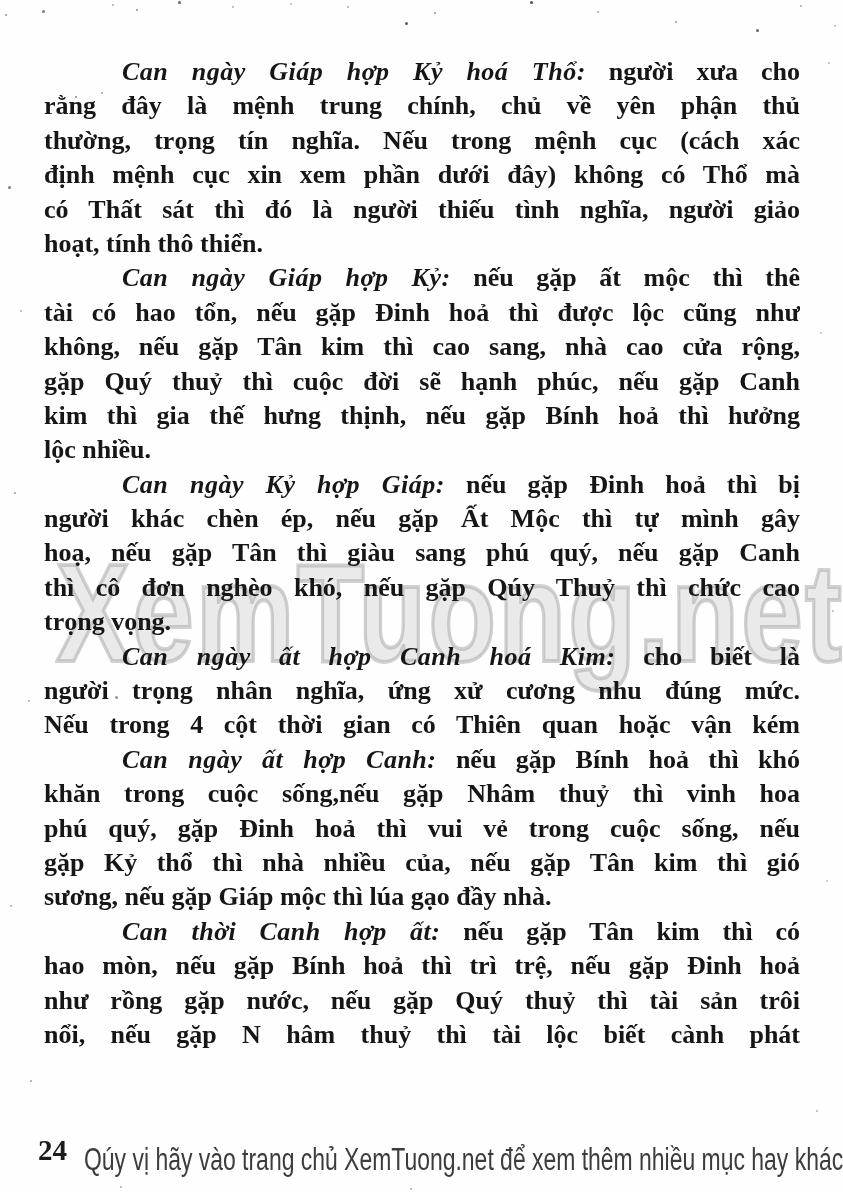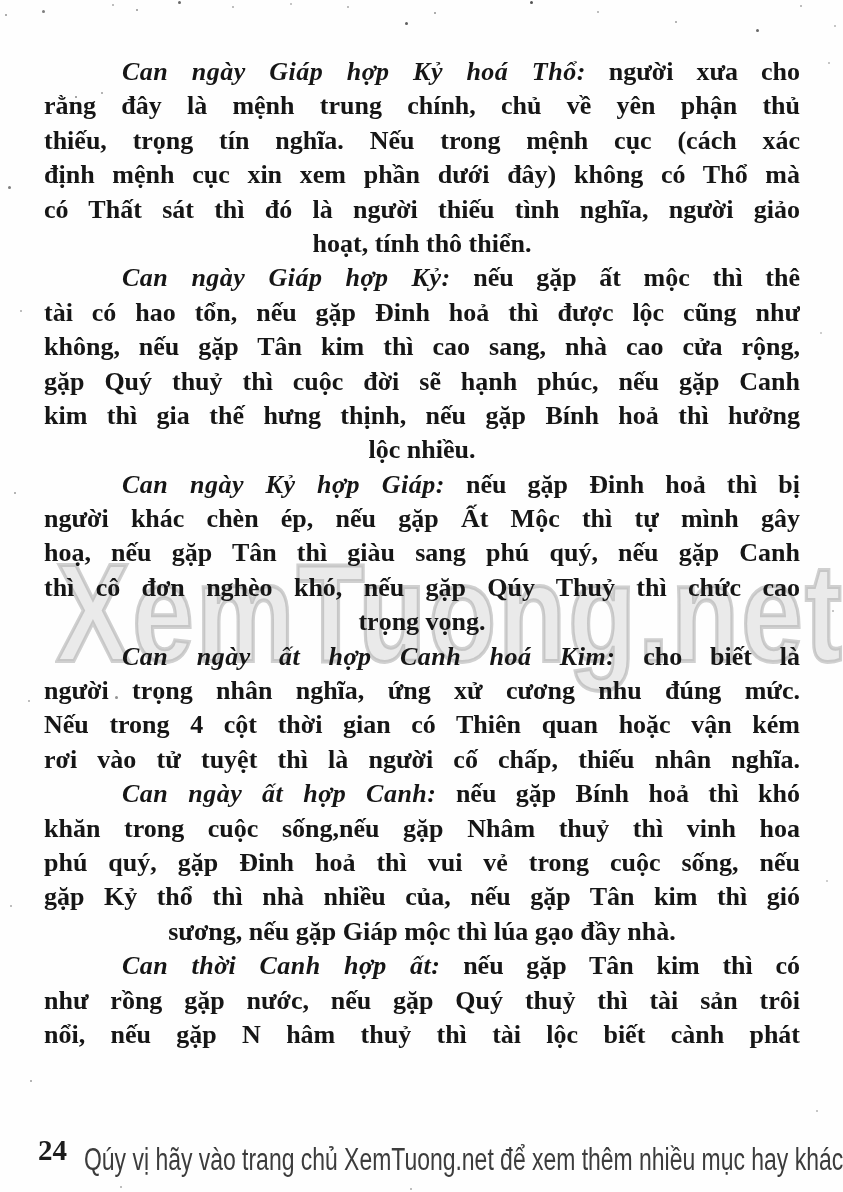--- a/index.html
+++ b/index.html
@@ -19,21 +19,21 @@
     transform:scaleX(0.79);transform-origin:left top;
     user-select:none;
   }
   .body-text{
     position:absolute;left:44px;top:55px;width:756px;z-index:2;
     color:#161616;font-weight:700;font-size:26px;
   }
   .line{height:34.4px;line-height:34.4px;overflow:hidden;}
   .jline{text-align:justify;text-align-last:justify;}
   .indent{text-indent:78px;}
-  .lastline{text-align:center;}
+  .lastline{text-align:left;}
   .lead{font-style:italic;letter-spacing:0.5px;}
   .page-number{
     position:absolute;left:38px;top:1134px;z-index:3;
     font-size:29px;font-weight:700;color:#1c1c1c;
   }
   .footer-note{
     position:absolute;left:84px;top:1142px;z-index:3;
     font-family:"Liberation Sans","DejaVu Sans",sans-serif;
     font-size:31px;font-weight:400;color:#3c3c3c;white-space:nowrap;
     transform:scaleX(0.74);transform-origin:left top;
@@ -45,21 +45,21 @@
 
 <div class="page">
 
   <div class="watermark">XemTuong.net</div>
 
   <div class="body-text">
 
     <div>
       <div class="line jline indent"><span class="lead">Can ngày Giáp hợp Kỷ hoá Thổ:</span> <span>người xưa cho</span></div>
       <div class="line jline">rằng đây là mệnh trung chính, chủ về yên phận thủ</div>
-      <div class="line jline">thiếu, trọng tín nghĩa. Nếu trong mệnh cục (cách xác</div>
+      <div class="line jline">thường, trọng tín nghĩa. Nếu trong mệnh cục (cách xác</div>
       <div class="line jline">định mệnh cục xin xem phần dưới đây) không có Thổ mà</div>
       <div class="line jline">có Thất sát thì đó là người thiếu tình nghĩa, người giảo</div>
       <div class="line lastline">hoạt, tính thô thiển.</div>
     </div>
 
     <div>
       <div class="line jline indent"><span class="lead">Can ngày Giáp hợp Kỷ:</span> <span>nếu gặp ất mộc thì thê</span></div>
       <div class="line jline">tài có hao tổn, nếu gặp Đinh hoả thì được lộc cũng như</div>
       <div class="line jline">không, nếu gặp Tân kim thì cao sang, nhà cao cửa rộng,</div>
       <div class="line jline">gặp Quý thuỷ thì cuộc đời sẽ hạnh phúc, nếu gặp Canh</div>
@@ -72,33 +72,33 @@
       <div class="line jline">người khác chèn ép, nếu gặp Ất Mộc thì tự mình gây</div>
       <div class="line jline">hoạ, nếu gặp Tân thì giàu sang phú quý, nếu gặp Canh</div>
       <div class="line jline">thì cô đơn nghèo khó, nếu gặp Qúy Thuỷ thì chức cao</div>
       <div class="line lastline">trọng vọng.</div>
     </div>
 
     <div>
       <div class="line jline indent"><span class="lead">Can ngày ất hợp Canh hoá Kim:</span> <span>cho biết là</span></div>
       <div class="line jline">người trọng nhân nghĩa, ứng xử cương nhu đúng mức.</div>
       <div class="line jline">Nếu trong 4 cột thời gian có Thiên quan hoặc vận kém</div>
-      <div class="line jline">rơi vào tử tuyệt thì là người cố chấp, thiếu nhân nghĩa.</div>
     </div>
 
     <div>
       <div class="line jline indent"><span class="lead">Can ngày ất hợp Canh:</span> <span>nếu gặp Bính hoả thì khó</span></div>
       <div class="line jline">khăn trong cuộc sống,nếu gặp Nhâm thuỷ thì vinh hoa</div>
       <div class="line jline">phú quý, gặp Đinh hoả thì vui vẻ trong cuộc sống, nếu</div>
       <div class="line jline">gặp Kỷ thổ thì nhà nhiều của, nếu gặp Tân kim thì gió</div>
       <div class="line lastline">sương, nếu gặp Giáp mộc thì lúa gạo đầy nhà.</div>
     </div>
 
     <div>
       <div class="line jline indent"><span class="lead">Can thời Canh hợp ất:</span> <span>nếu gặp Tân kim thì có</span></div>
+      <div class="line jline">hao mòn, nếu gặp Bính hoả thì trì trệ, nếu gặp Đinh hoả</div>
       <div class="line jline">như rồng gặp nước, nếu gặp Quý thuỷ thì tài sản trôi</div>
       <div class="line jline">nổi, nếu gặp N hâm thuỷ thì tài lộc biết cành phát</div>
     </div>
 
   </div>
 
   <div class="page-number">24</div>
   <div class="footer-note">Qúy vị hãy vào trang chủ XemTuong.net để xem thêm nhiều mục hay khác</div>
 
 <div class="speck" style="left: 5px; top: 14px; width: 2px; height: 2px; background: rgba(40, 40, 40, 0.5);"></div>

